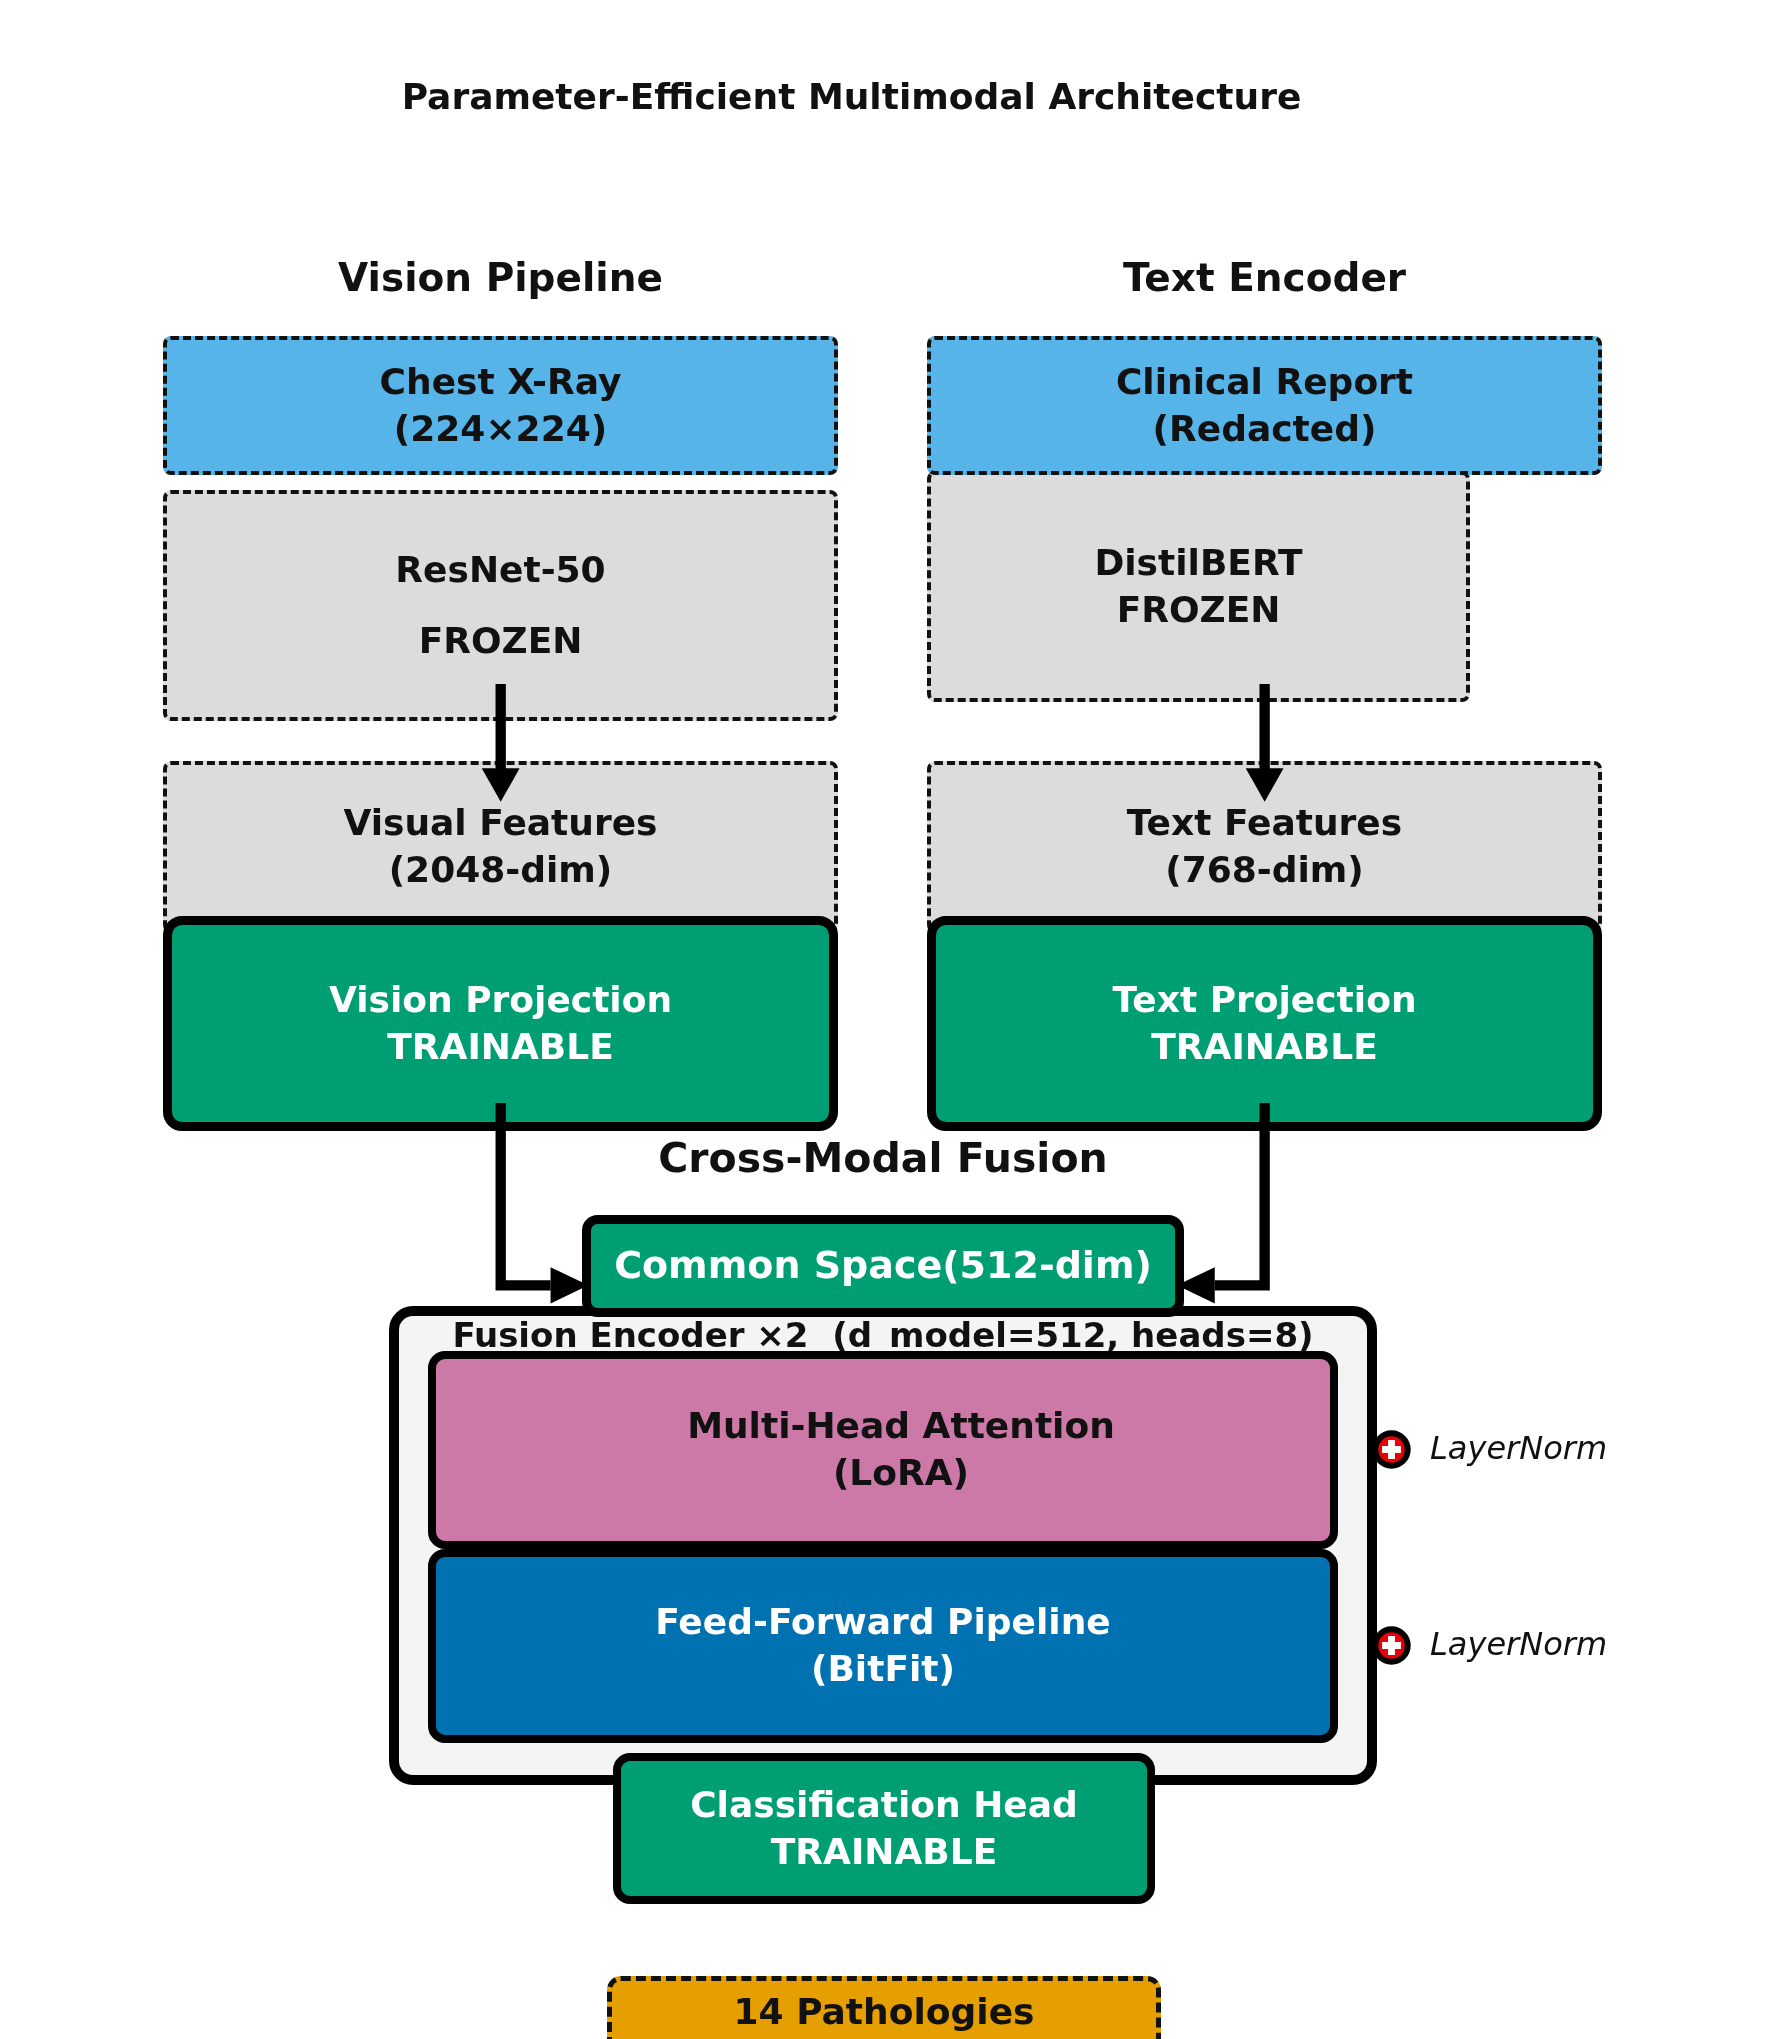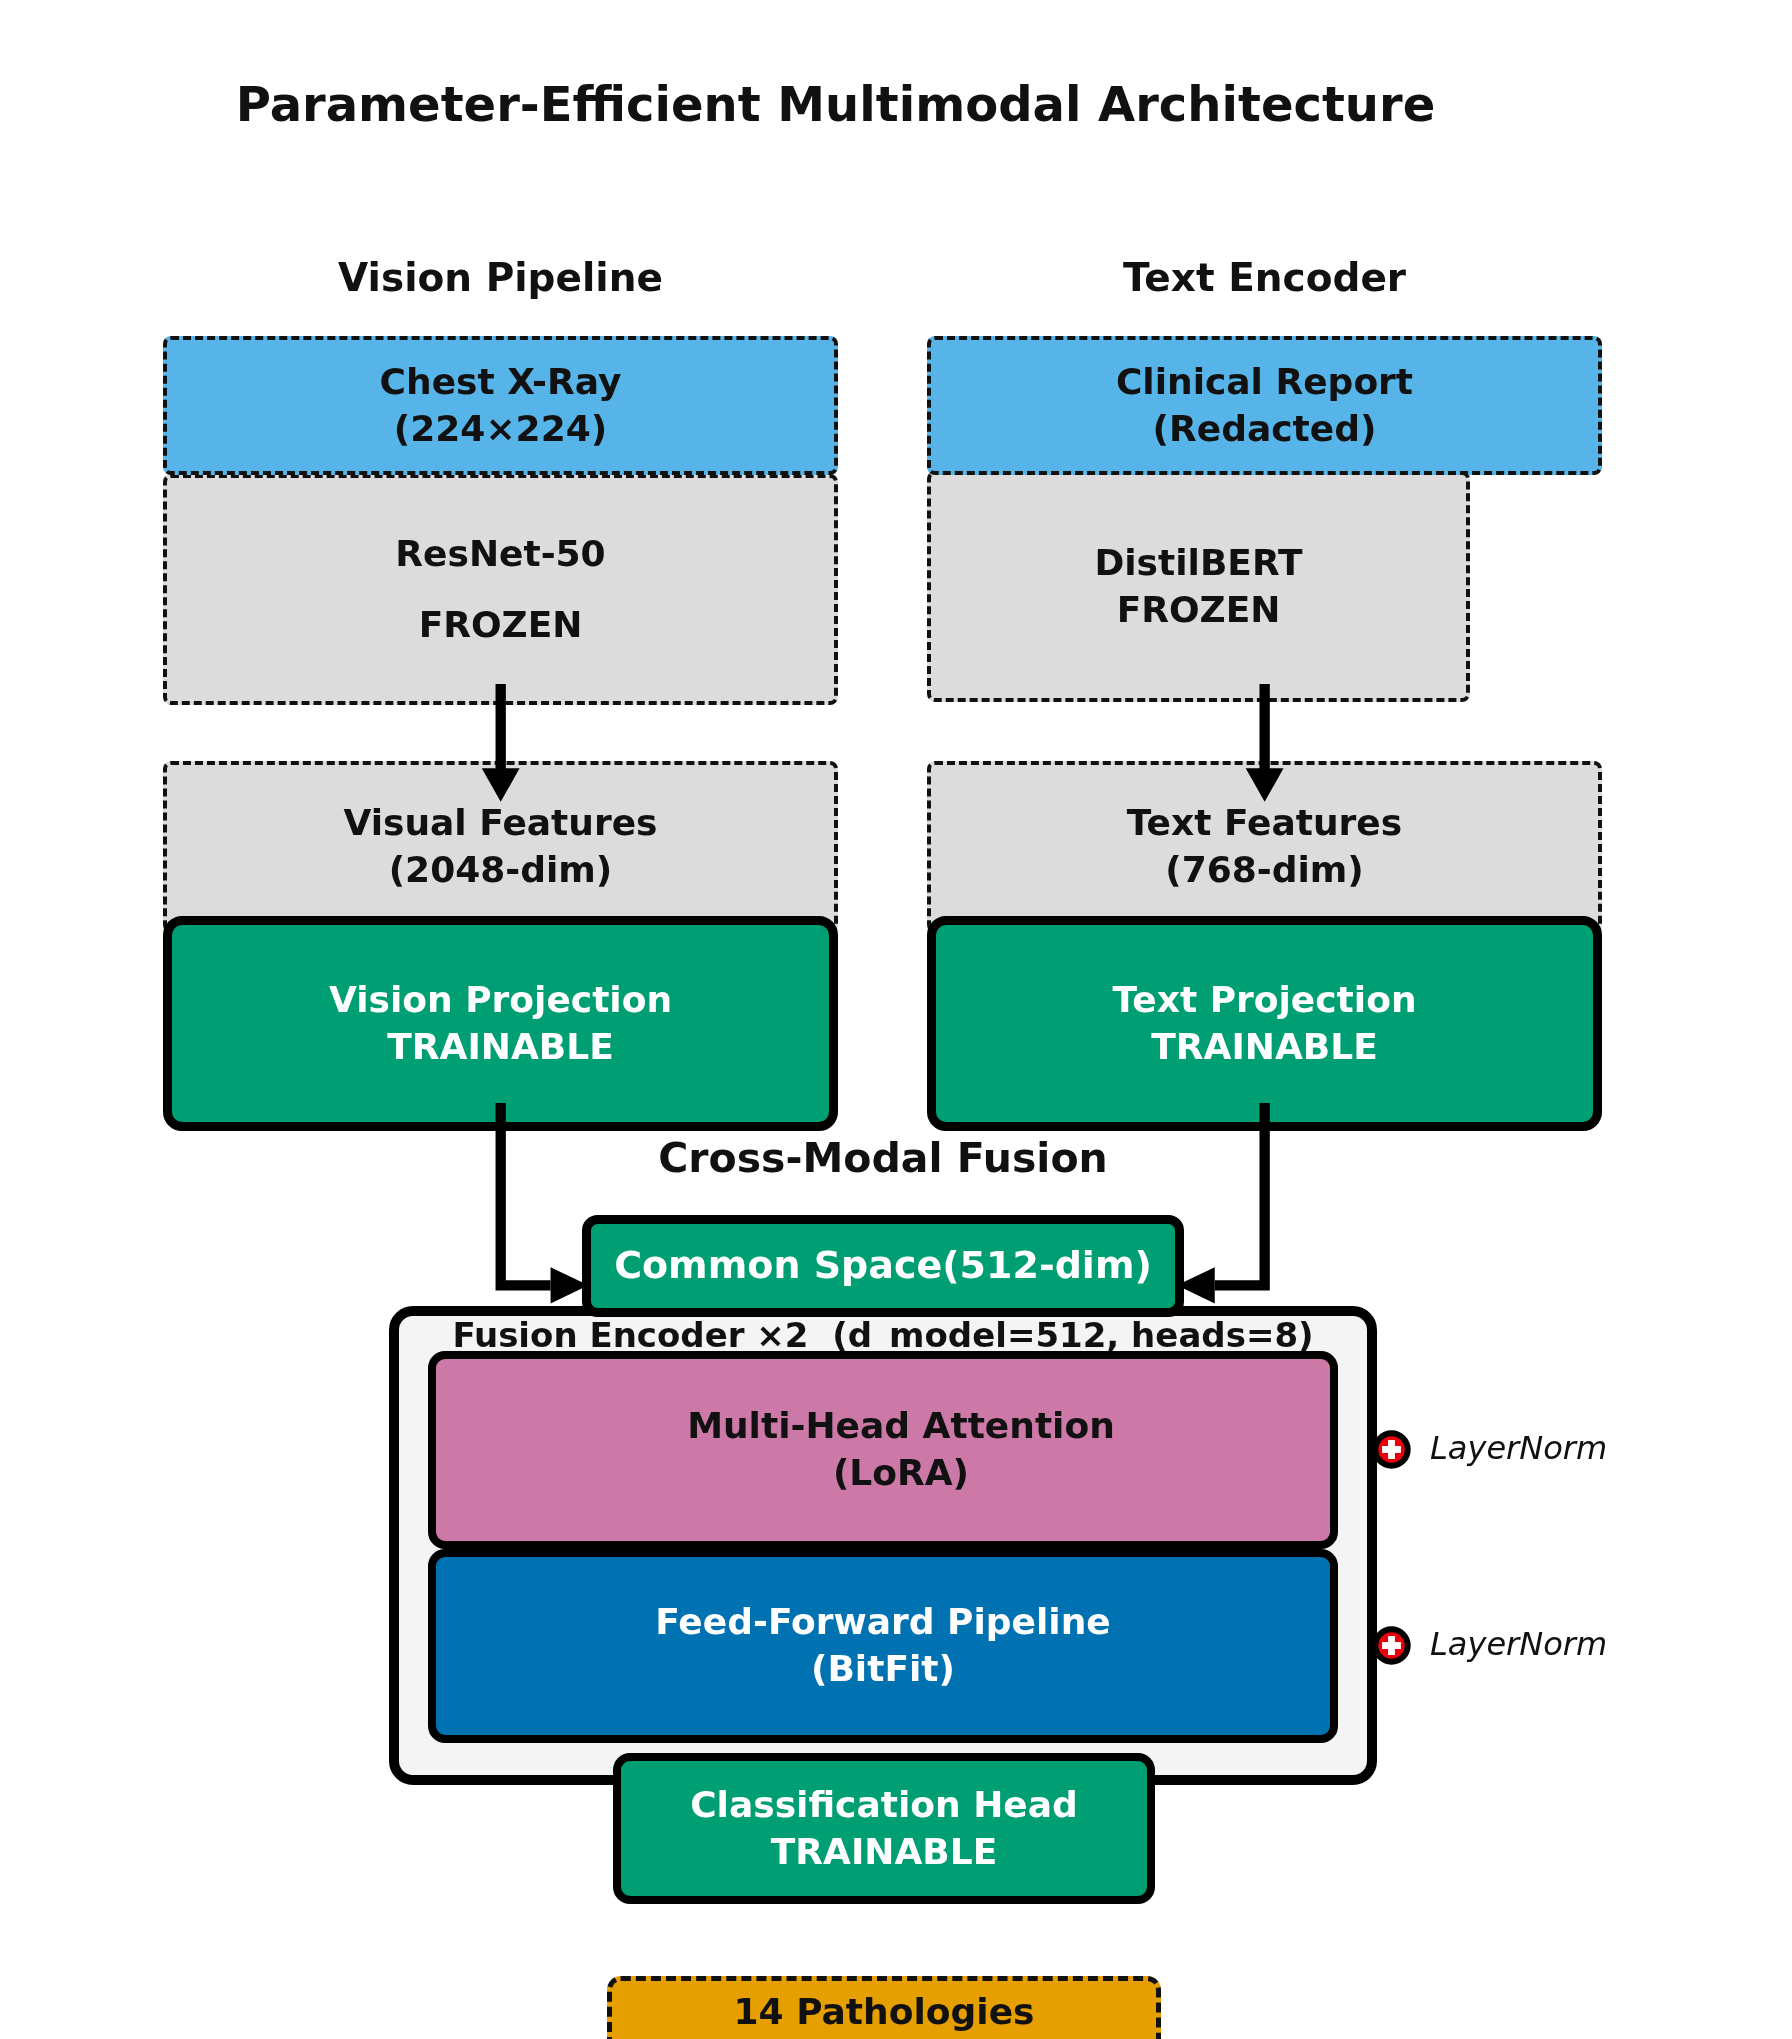--- a/index.html
+++ b/index.html
@@ -1,38 +1,38 @@
 <!DOCTYPE html>
 <html style="font-size:13.8px"><head>
 <meta charset="utf-8">
 <style>
   html,body{margin:0;padding:0;background:#fff;}
   .canvas{
     position:relative;width:1792px;height:2039px;background:#ffffff;
     font-family:"DejaVu Sans","Liberation Sans",sans-serif;color:#111;overflow:hidden;
   }
   .txt{position:absolute;text-align:center;font-weight:bold;color:#111;}
-  .title{left:0;top:76px;width:1671px;font-size:48px;}
+  .title{left:16px;top:76px;width:1671px;font-size:36px;}
   .col-head{top:255px;width:675px;font-size:39px;}
   .col-head.vision{left:163px;}
   .col-head.text{left:927px;}
   .fusion-head{left:453px;top:1134px;width:860px;font-size:41px;}
 
   .box{
     position:absolute;box-sizing:border-box;display:flex;flex-direction:column;
     justify-content:center;align-items:center;text-align:center;
     font-weight:bold;font-size:36px;line-height:1.3;color:#111;
   }
   .dashed{border:4.3px dashed #111;border-radius:8px;}
   .solid{border:9.5px solid #000;border-radius:19px;}
   .white-text{color:#fff;}
 
   
   .v-input{left:163px;top:336px;width:675px;height:139px;background:#56B4E9;z-index:3;}
-  .v-encoder{left:163px;top:474px;width:675px;height:231px;background:#DCDCDC;z-index:2;gap:24px;}
+  .v-encoder{left:163px;top:490px;width:675px;height:231px;background:#DCDCDC;z-index:2;gap:24px;}
   .v-features{left:163px;top:761px;width:675px;height:172px;background:#DCDCDC;z-index:2;}
   .v-proj{left:163px;top:916px;width:675px;height:215px;background:#009E73;z-index:4;}
   
   .t-input{left:927px;top:336px;width:675px;height:139px;background:#56B4E9;z-index:3;}
   .t-encoder{left:927px;top:471px;width:543px;height:231px;background:#DCDCDC;z-index:2;}
   .t-features{left:927px;top:761px;width:675px;height:172px;background:#DCDCDC;z-index:2;}
   .t-proj{left:927px;top:916px;width:675px;height:215px;background:#009E73;z-index:4;}
 
   
   .fusion-container{left:389px;top:1306px;width:988px;height:479px;background:#F4F4F4;

